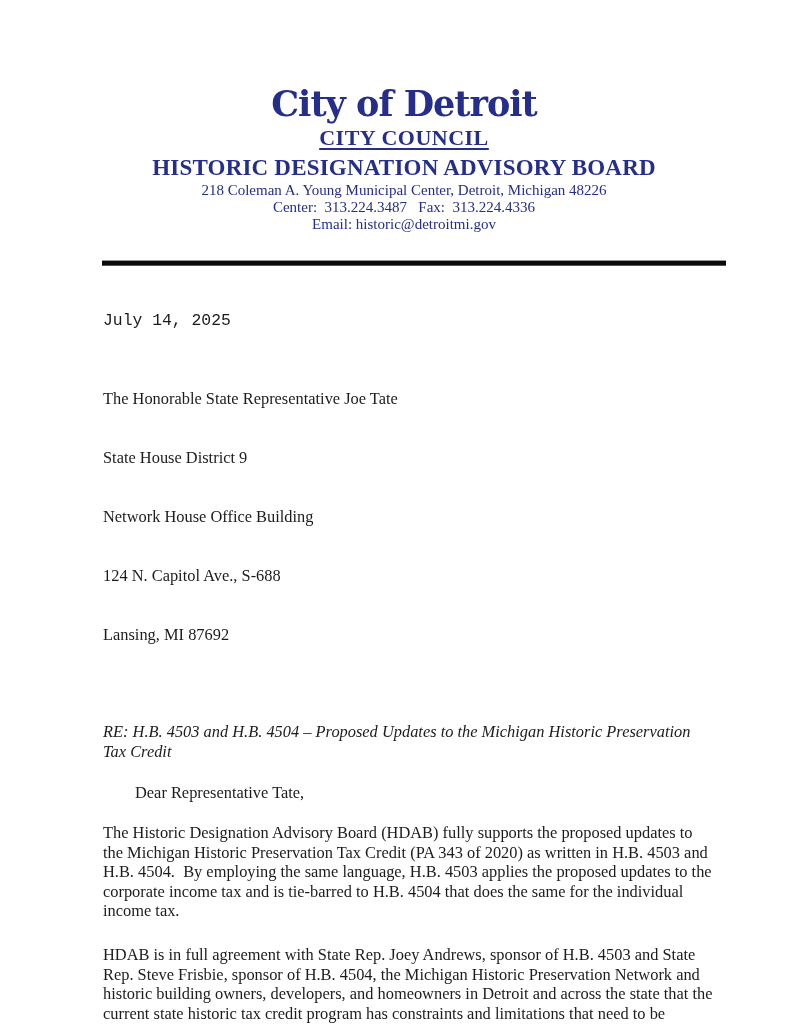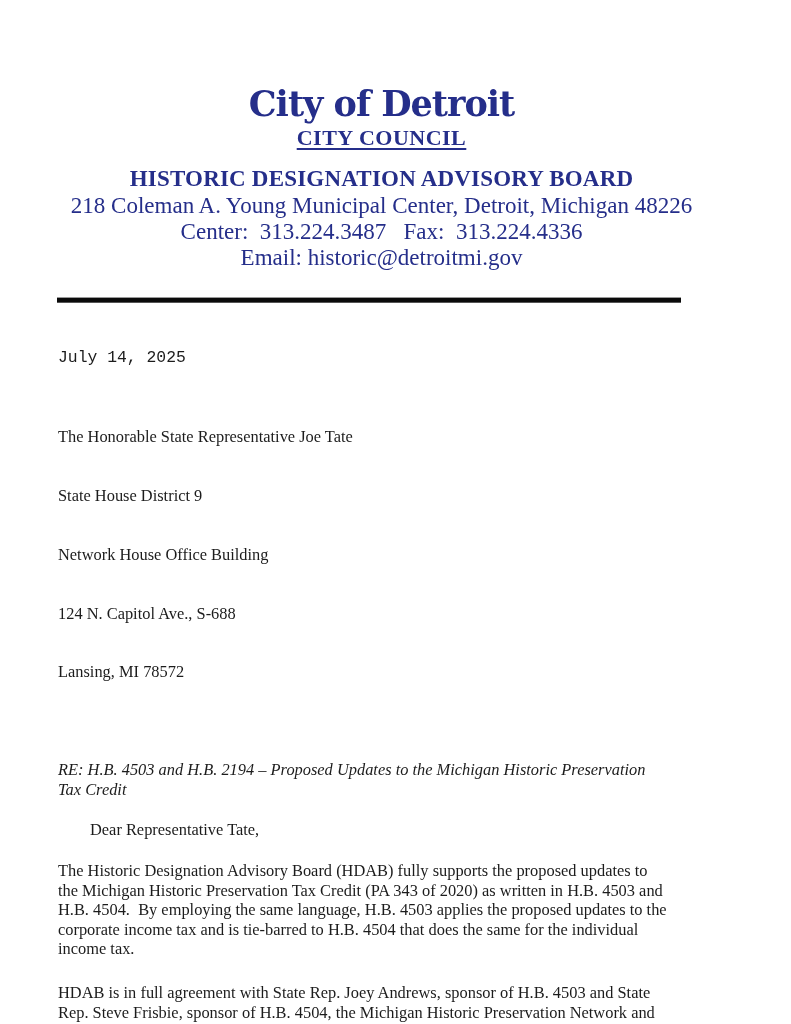--- a/index.html
+++ b/index.html
@@ -2,21 +2,21 @@
 <html><head>
 <meta charset="utf-8">
 <style>
   * { margin: 0; padding: 0; box-sizing: border-box; }
   html, body { background: #e8e8e8; }
   .page {
     width: 791px;
     height: 1024px;
     background: #ffffff;
     margin: 0 auto;
-    padding: 86px 86px 0 58px;
+    padding: 86px 86px 0 103px;
     font-family: "Liberation Serif", serif;
     color: #1c1c1c;
     overflow: hidden;
     position: relative;
   }
   .letterhead {
     text-align: center;
     color: #252e8a;
     line-height: 1.1;
   }
@@ -26,31 +26,31 @@
     font-size: 35px;
     letter-spacing: -1px;
     line-height: 1.05;
     margin-bottom: 3px;
   }
   .council-title {
     font-size: 22px;
     font-weight: 700;
     text-decoration: underline;
     text-underline-offset: 3px;
-    margin-bottom: 16px;
+    margin-bottom: 5px;
     letter-spacing: 0.5px;
   }
   .board-title {
     font-size: 23px;
     font-weight: 700;
     margin-bottom: 2px;
     letter-spacing: 0.2px;
   }
   .lh-line {
-    font-size: 23px;
+    font-size: 15px;
     line-height: 1.12;
     white-space: pre-wrap;
   }
   .divider-rule {
     margin-top: 27px;
     height: 6px;
     width: 624px;
     margin-left: -1px;
     border-top: 1px solid #9a9a9a;
     background: #0a0a0a;
@@ -89,24 +89,24 @@
   <div class="divider-rule"></div>
 
   <div class="body-col">
     <div class="letter-date">July 14, 2025</div>
 
     <div class="recipient-block">
       <div>The Honorable State Representative Joe Tate</div>
       <div>State House District 9</div>
       <div>Network House Office Building</div>
       <div>124 N. Capitol Ave., S-688</div>
-      <div>Lansing, MI 78572</div>
+      <div>Lansing, MI 87692</div>
     </div>
 
-    <div class="subject-line">RE: H.B. 4503 and H.B. 2194 – Proposed Updates to the Michigan Historic Preservation Tax Credit</div>
+    <div class="subject-line">RE: H.B. 4503 and H.B. 4504 – Proposed Updates to the Michigan Historic Preservation Tax Credit</div>
 
     <div class="salutation">Dear Representative Tate,</div>
 
     <p class="para">The Historic Designation Advisory Board (HDAB) fully supports the proposed updates to the Michigan Historic Preservation Tax Credit (PA 343 of 2020) as written in H.B. 4503 and H.B. 4504.  By employing the same language, H.B. 4503 applies the proposed updates to the corporate income tax and is tie-barred to H.B. 4504 that does the same for the individual income tax.</p>
     <p class="para">HDAB is in full agreement with State Rep. Joey Andrews, sponsor of H.B. 4503 and State Rep. Steve Frisbie, sponsor of H.B. 4504, the Michigan Historic Preservation Network and historic building owners, developers, and homeowners in Detroit and across the state that the current state historic tax credit program has constraints and limitations that need to be urgently addressed.  Most importantly, the equivalent language in the two bills will ensure the proposed changes will enable a more equitable use of the credit program, which will greatly benefit both the City of Detroit and the State of Michigan.</p>
 
   </div>
 
 </div>
 

